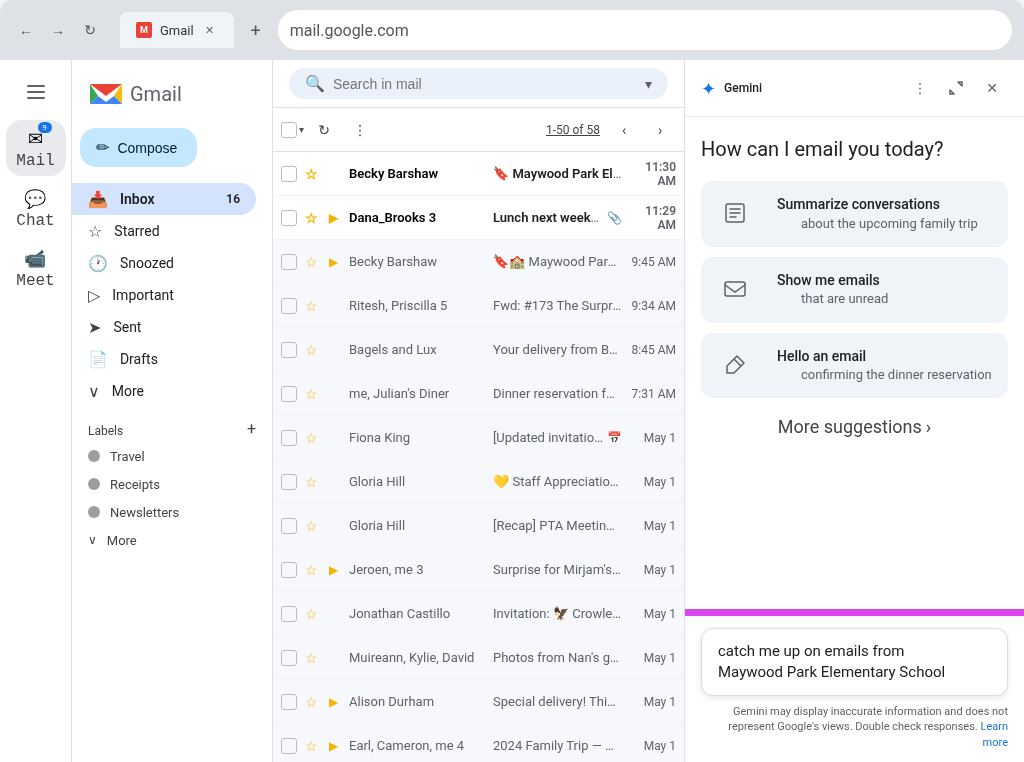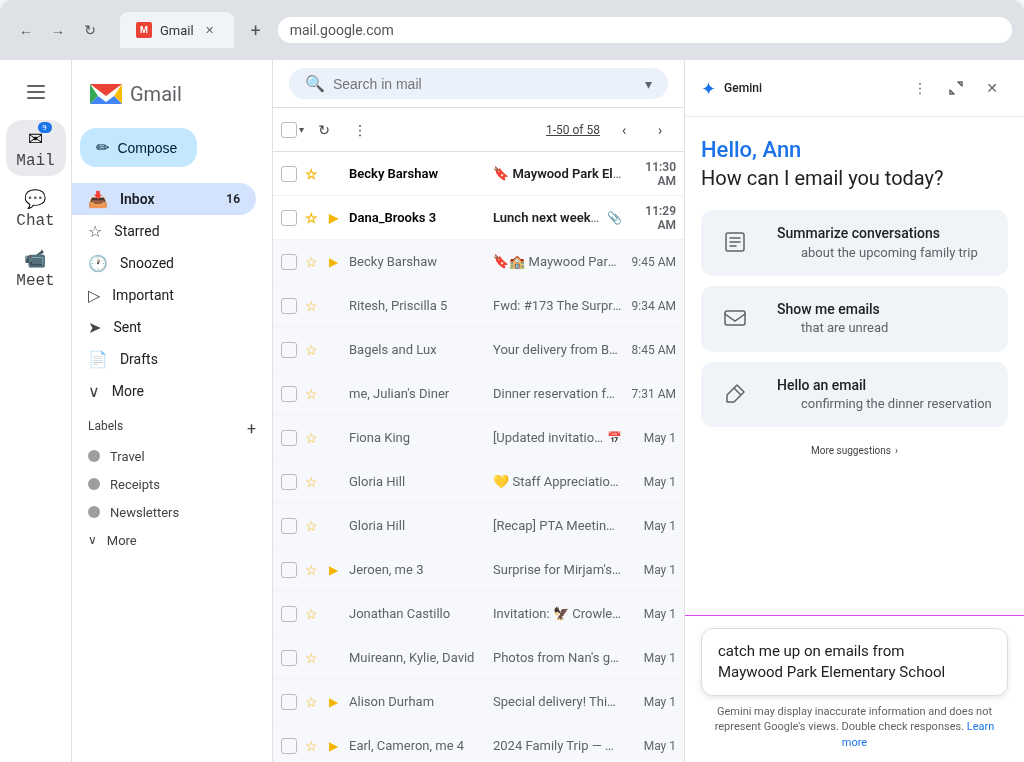--- a/index.html
+++ b/index.html
@@ -59,25 +59,25 @@
     .nav-btn {
       width: 28px; height: 28px;
       border-radius: 50%;
       display: flex; align-items: center; justify-content: center;
       font-size: 14px; color: #555; cursor: pointer;
     }
     .address-bar {
       flex: 1;
       background: #fff;
       border-radius: 20px;
-      height: 26px;
+      height: 40px;
       display: flex;
       align-items: center;
       padding: 0 12px;
-      font-size: 14px;
+      font-size: 16px;
       color: #555;
     }
 
     
     .main-area {
       display: flex;
       flex: 1;
       background: #fff;
       overflow: hidden;
     }
@@ -204,21 +204,21 @@
     .nav-count {
       margin-left: auto;
       font-size: 12px;
       font-weight: 600;
     }
     .section-label {
       font-size: 12px;
       color: #444;
       padding: 12px 16px 4px;
       display: flex;
-      align-items: flex-start;
+      align-items: flex-end;
       justify-content: space-between;
     }
     .label-dot {
       width: 12px; height: 12px;
       border-radius: 50%;
       flex-shrink: 0;
     }
     .label-item {
       display: flex;
       align-items: center;
@@ -392,48 +392,48 @@
       font-size: 13px;
       color: #5f6368;
       line-height: 1.4;
       margin-left: 24px;
     }
     .more-suggestions {
       display: flex;
       align-items: center;
       justify-content: center;
       gap: 4px;
-      font-size: 10px;
+      font-size: 18px;
       color: #444;
       cursor: pointer;
       padding: 8px;
       border-radius: 8px;
     }
     .gemini-footer {
       padding: 12px 16px;
-      border-top: 1px solid #d946ef;
+      border-top: 7px solid #d946ef;
     }
     .gemini-input-area {
       border: 1px solid #dadce0;
       border-radius: 12px;
       padding: 12px 16px;
       margin-bottom: 8px;
       background: #fff;
       box-shadow: 0 2px 6px rgba(0,0,0,0.1);
     }
     .gemini-input-text {
       font-size: 15px;
       color: #202124;
       font-weight: 400;
       line-height: 1.4;
     }
     .gemini-disclaimer {
       font-size: 11px;
       color: #5f6368;
-      text-align: center;
+      text-align: right;
       line-height: 1.4;
     }
     .gemini-disclaimer a {
       color: #1a73e8;
       text-decoration: none;
     }
 
     
     .cb { 
       width: 16px; height: 16px; 
@@ -768,21 +768,20 @@
         <div class="gemini-header-btn">
           <svg width="14" height="14" viewBox="0 0 14 14" fill="none">
             <path d="M1 9v4h4M13 5V1h-4M9 1l4 4M5 13l-4-4" stroke="#5f6368" stroke-width="1.5" stroke-linecap="round"></path>
           </svg>
         </div>
         <div class="gemini-header-btn">✕</div>
       </div>
     </div>
 
     <div class="gemini-body">
-      <div class="gemini-greeting">Hello, Ann</div>
       <div class="gemini-subtitle">How can I email you today?</div>
 
       <div class="suggestion-card">
         <div class="suggestion-icon">
           <svg width="24" height="24" viewBox="0 0 24 24" fill="none">
             <rect x="3" y="3" width="18" height="18" rx="2" stroke="#5f6368" stroke-width="1.5"></rect>
             <line x1="7" y1="8" x2="17" y2="8" stroke="#5f6368" stroke-width="1.5" stroke-linecap="round"></line>
             <line x1="7" y1="12" x2="17" y2="12" stroke="#5f6368" stroke-width="1.5" stroke-linecap="round"></line>
             <line x1="7" y1="16" x2="13" y2="16" stroke="#5f6368" stroke-width="1.5" stroke-linecap="round"></line>
           </svg>

